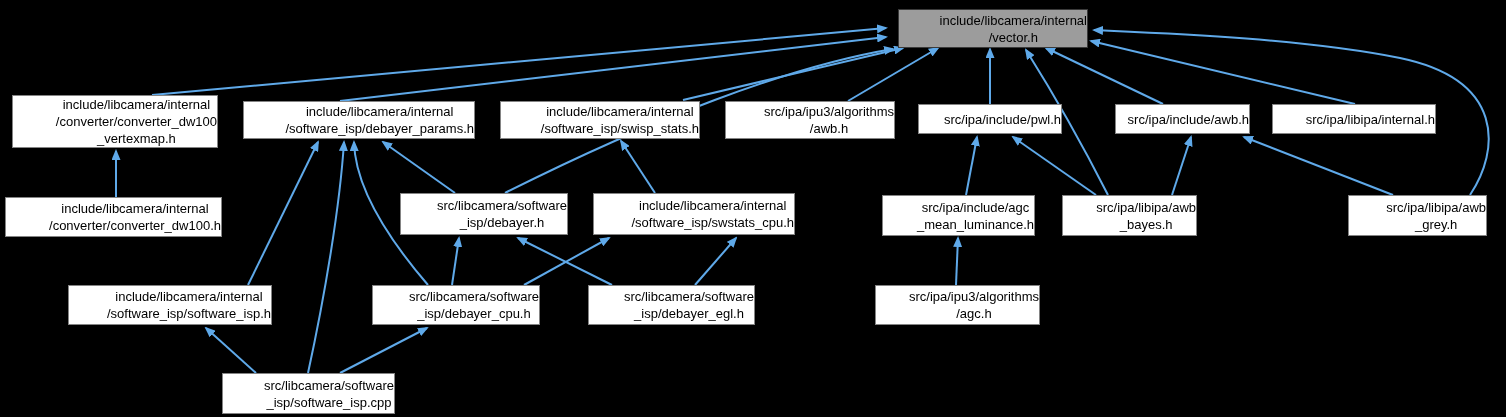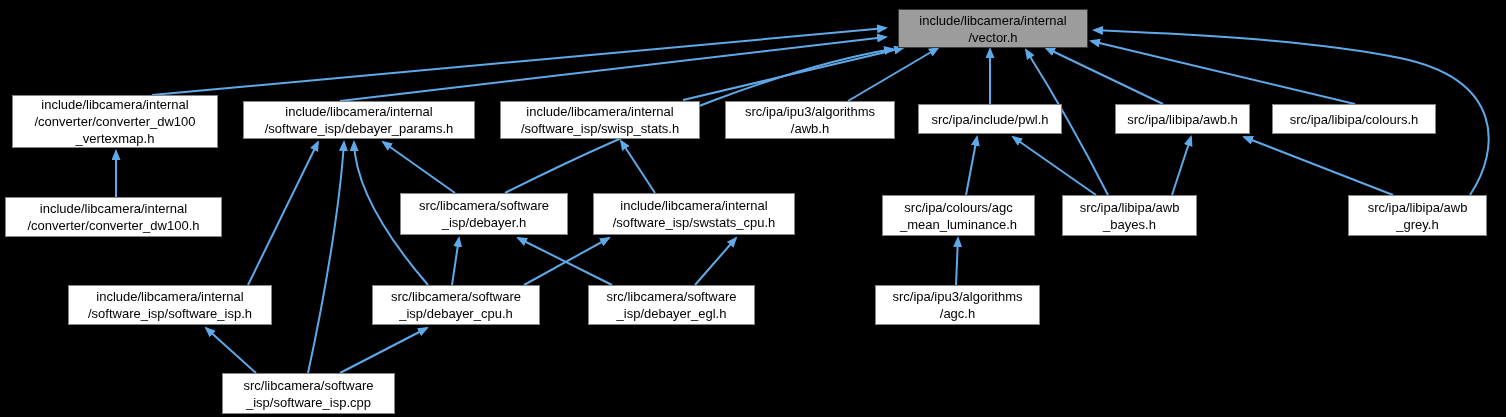--- a/index.html
+++ b/index.html
@@ -21,21 +21,21 @@
     width: 1506px; height: 417px;
   }
   .node {
     position: absolute;
     box-sizing: border-box;
     background: #ffffff;
     border: 1.5px solid #848484;
     color: #000000;
     display: flex;
     align-items: center;
-    justify-content: center;
+    justify-content: flex-end;
     text-align: center;
     font-size: 13px;
     line-height: 17px;
     white-space: pre-line;
     cursor: pointer;
   }
   .node.root {
     background: #9c9c9c;
     border: 1.5px solid #3a3a3a;
     cursor: default;
@@ -88,29 +88,29 @@
     <div class="node" style="left: 12px; top: 95px; width: 206px; height: 53px;"><span>include/libcamera/internal
 /converter/converter_dw100
 _vertexmap.h</span></div>
     <div class="node" style="left: 243px; top: 101px; width: 232px; height: 38px;"><span>include/libcamera/internal
 /software_isp/debayer_params.h</span></div>
     <div class="node" style="left: 500px; top: 101px; width: 200px; height: 38px;"><span>include/libcamera/internal
 /software_isp/swisp_stats.h</span></div>
     <div class="node" style="left: 725px; top: 101px; width: 170px; height: 38px;"><span>src/ipa/ipu3/algorithms
 /awb.h</span></div>
     <div class="node" style="left: 918px; top: 104px; width: 144px; height: 30px;"><span>src/ipa/include/pwl.h</span></div>
-    <div class="node" style="left: 1115px; top: 104px; width: 135px; height: 30px;"><span>src/ipa/libipa/awb.h</span></div>
-    <div class="node" style="left: 1272px; top: 104px; width: 164px; height: 30px;"><span>src/ipa/libipa/colours.h</span></div>
+    <div class="node" style="left: 1115px; top: 104px; width: 135px; height: 30px;"><span>src/ipa/include/awb.h</span></div>
+    <div class="node" style="left: 1272px; top: 104px; width: 164px; height: 30px;"><span>src/ipa/libipa/internal.h</span></div>
     <div class="node" style="left: 5px; top: 197px; width: 217px; height: 40px;"><span>include/libcamera/internal
 /converter/converter_dw100.h</span></div>
     <div class="node" style="left: 400px; top: 193px; width: 168px; height: 42px;"><span>src/libcamera/software
 _isp/debayer.h</span></div>
     <div class="node" style="left: 593px; top: 193px; width: 202px; height: 42px;"><span>include/libcamera/internal
 /software_isp/swstats_cpu.h</span></div>
-    <div class="node" style="left: 882px; top: 195px; width: 153px; height: 41px;"><span>src/ipa/colours/agc
+    <div class="node" style="left: 882px; top: 195px; width: 153px; height: 41px;"><span>src/ipa/include/agc
 _mean_luminance.h</span></div>
     <div class="node" style="left: 1062px; top: 195px; width: 135px; height: 41px;"><span>src/ipa/libipa/awb
 _bayes.h</span></div>
     <div class="node" style="left: 1348px; top: 195px; width: 139px; height: 41px;"><span>src/ipa/libipa/awb
 _grey.h</span></div>
     <div class="node" style="left: 68px; top: 285px; width: 204px; height: 40px;"><span>include/libcamera/internal
 /software_isp/software_isp.h</span></div>
     <div class="node" style="left: 372px; top: 285px; width: 168px; height: 40px;"><span>src/libcamera/software
 _isp/debayer_cpu.h</span></div>
     <div class="node" style="left: 588px; top: 285px; width: 167px; height: 40px;"><span>src/libcamera/software

